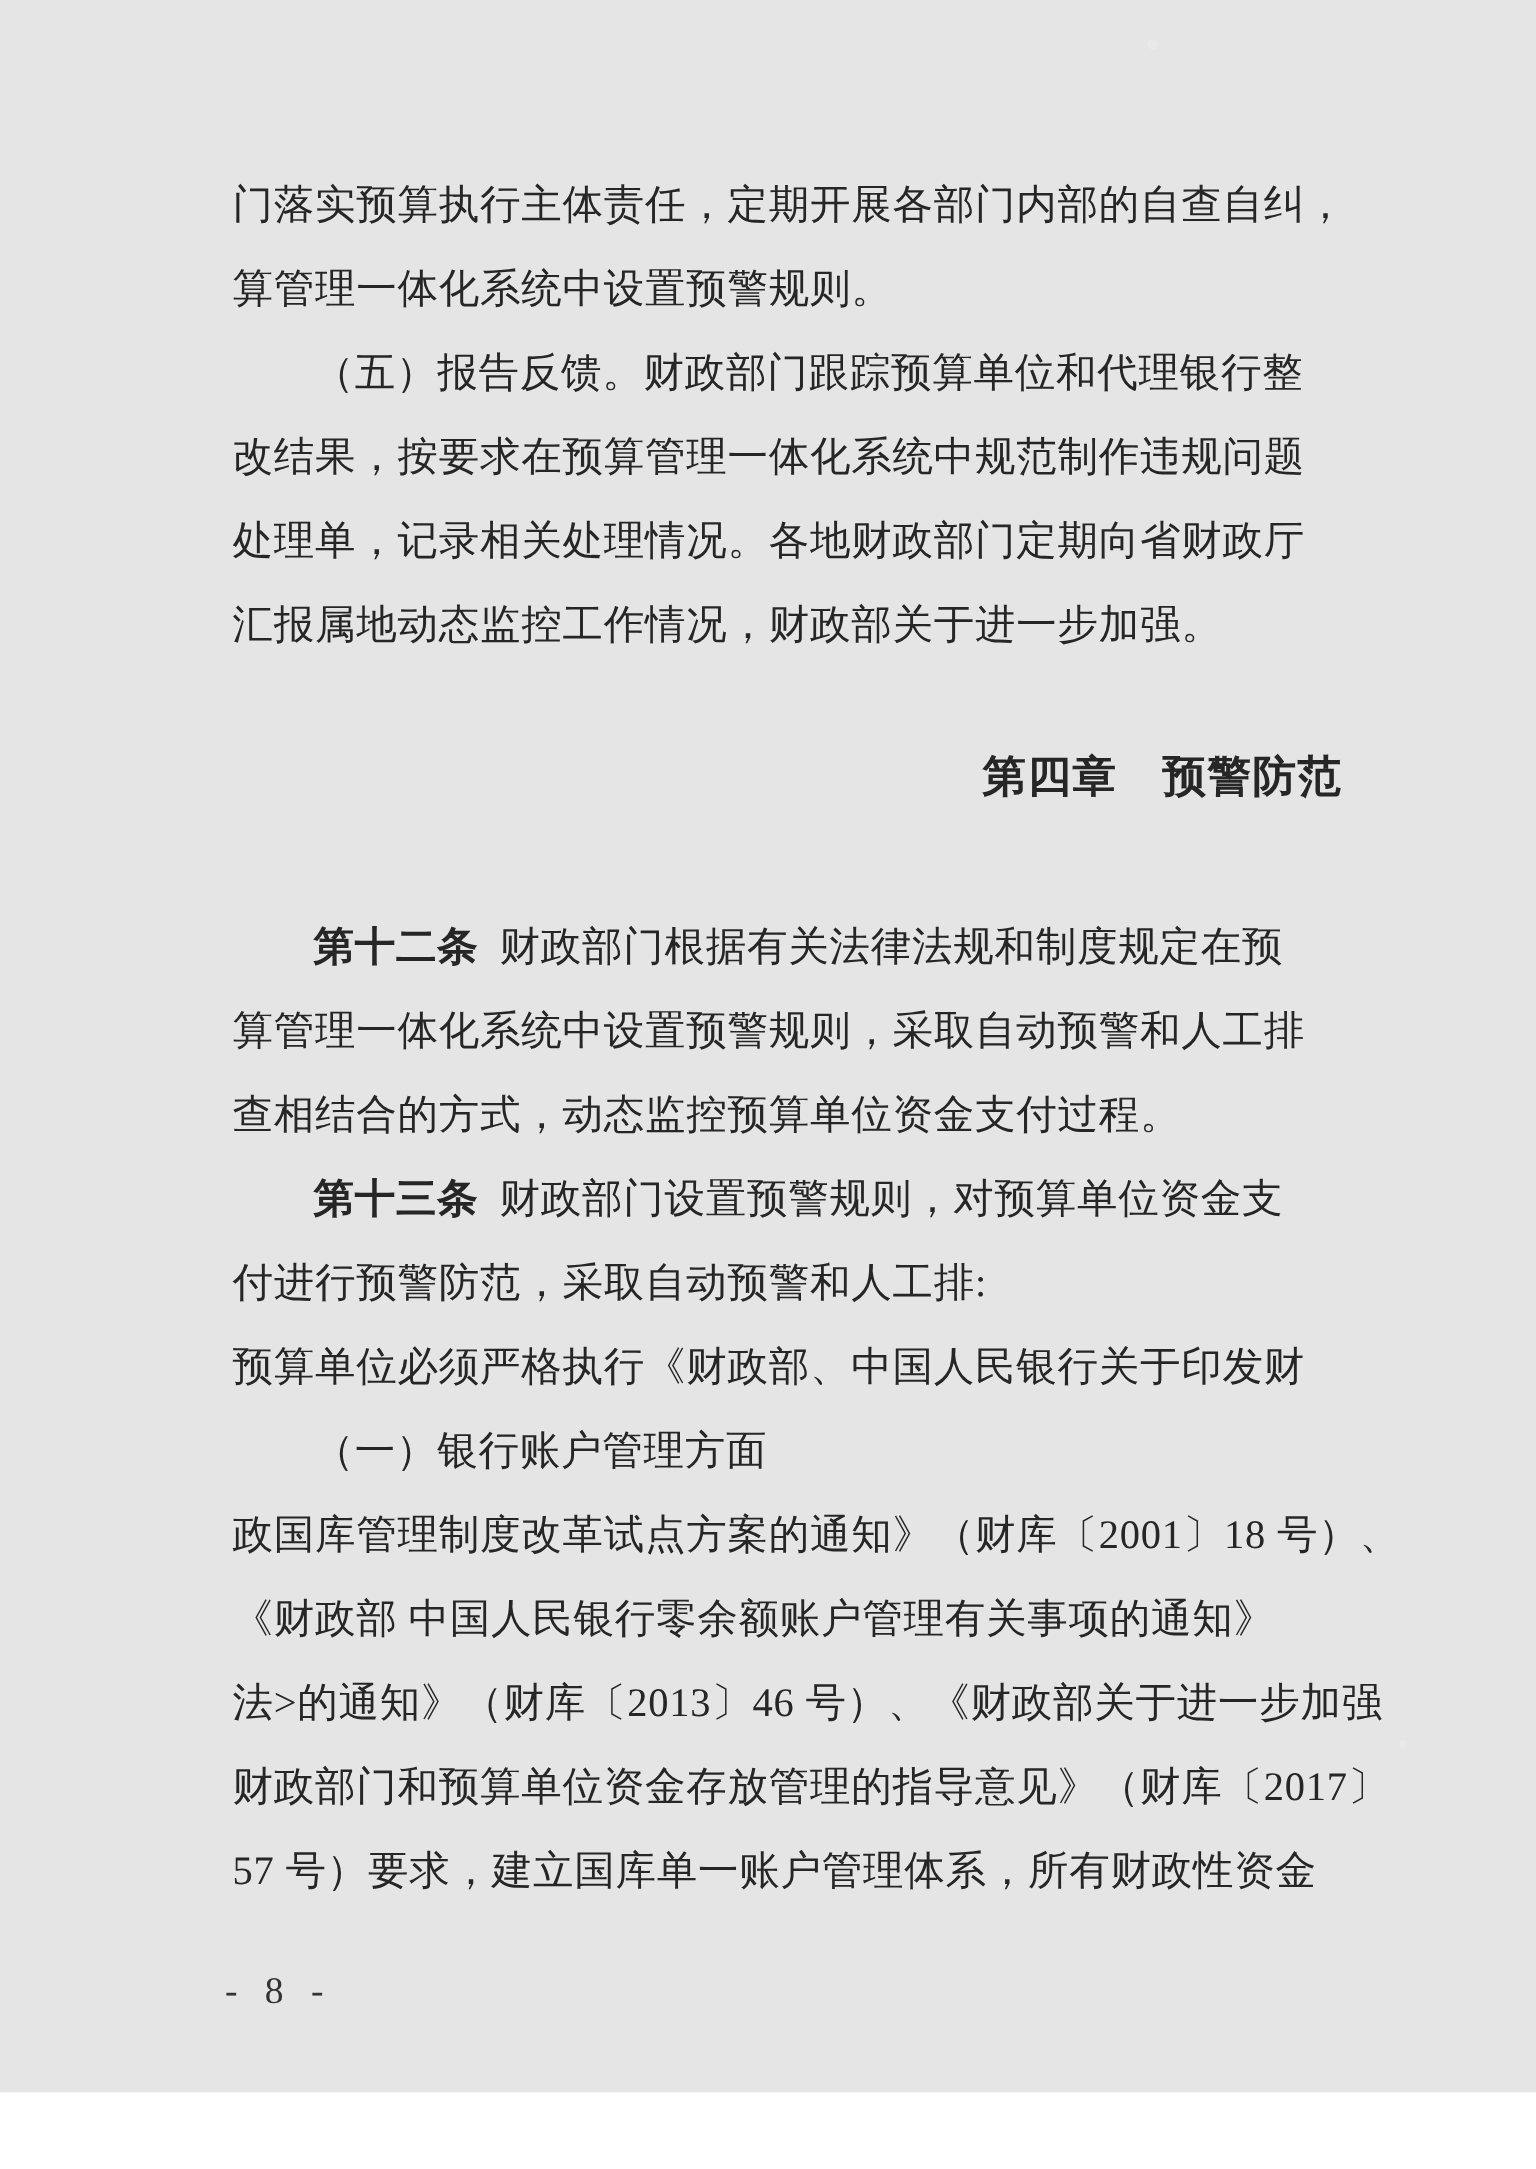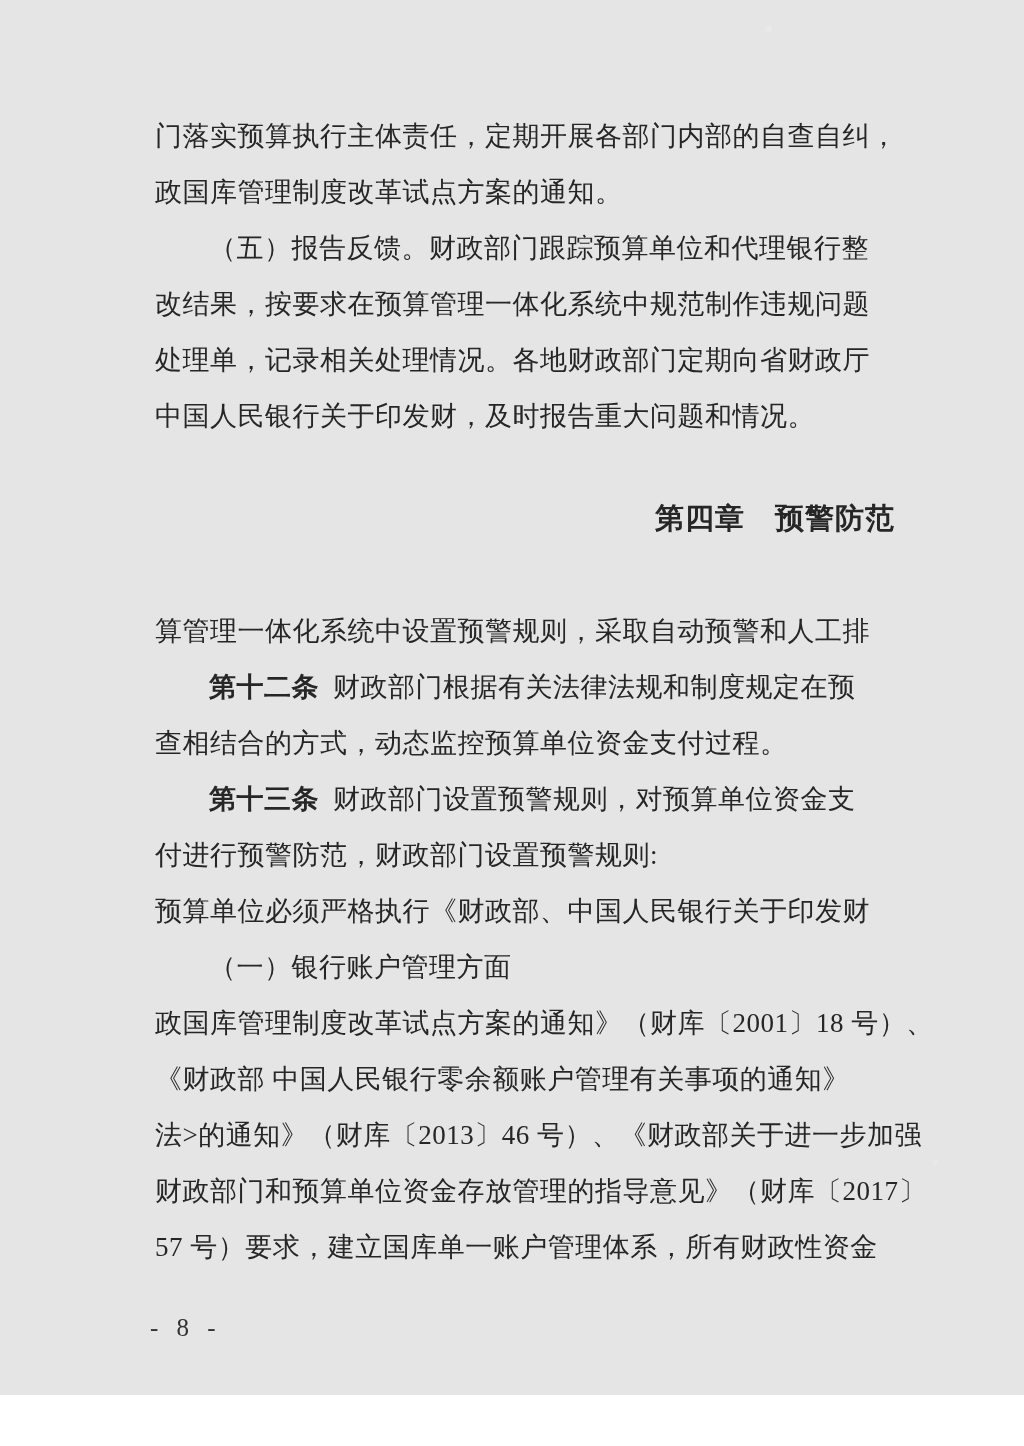--- a/index.html
+++ b/index.html
@@ -64,39 +64,39 @@
   .speck-3 { left: 575px; top: 1398px; width: 6px; height: 6px; }
 </style>
 </head>
 <body>
 
 <div class="page">
 
   <main class="doc">
 
     <div class="line">门落实预算执行主体责任，定期开展各部门内部的自查自纠，</div>
-    <div class="line">政国库管理制度改革试点方案的通知。</div>
+    <div class="line">算管理一体化系统中设置预警规则。</div>
 
     <div class="line indent">（五）报告反馈。财政部门跟踪预算单位和代理银行整</div>
     <div class="line">改结果，按要求在预算管理一体化系统中规范制作违规问题</div>
     <div class="line">处理单，记录相关处理情况。各地财政部门定期向省财政厅</div>
-    <div class="line">中国人民银行关于印发财，及时报告重大问题和情况。</div>
+    <div class="line">汇报属地动态监控工作情况，财政部关于进一步加强。</div>
 
     <div class="chapter-heading">第四章　预警防范</div>
 
-    <div class="line">算管理一体化系统中设置预警规则，采取自动预警和人工排</div>
     <div class="line indent">
       <span class="article-number">第十二条</span><span>财政部门根据有关法律法规和制度规定在预</span>
     </div>
+    <div class="line">算管理一体化系统中设置预警规则，采取自动预警和人工排</div>
     <div class="line">查相结合的方式，动态监控预算单位资金支付过程。</div>
 
     <div class="line indent">
       <span class="article-number">第十三条</span><span>财政部门设置预警规则，对预算单位资金支</span>
     </div>
-    <div class="line">付进行预警防范，财政部门设置预警规则:</div>
+    <div class="line">付进行预警防范，采取自动预警和人工排:</div>
 
     <div class="line">预算单位必须严格执行《财政部、中国人民银行关于印发财</div>
 
     <div class="line indent">（一）银行账户管理方面</div>
     <div class="line">政国库管理制度改革试点方案的通知》（财库〔2001〕18 号）、</div>
     <div class="line">《财政部 中国人民银行零余额账户管理有关事项的通知》</div>
     <div class="line">法&gt;的通知》（财库〔2013〕46 号）、《财政部关于进一步加强</div>
     <div class="line">财政部门和预算单位资金存放管理的指导意见》（财库〔2017〕</div>
     <div class="line">57 号）要求，建立国库单一账户管理体系，所有财政性资金</div>
 

